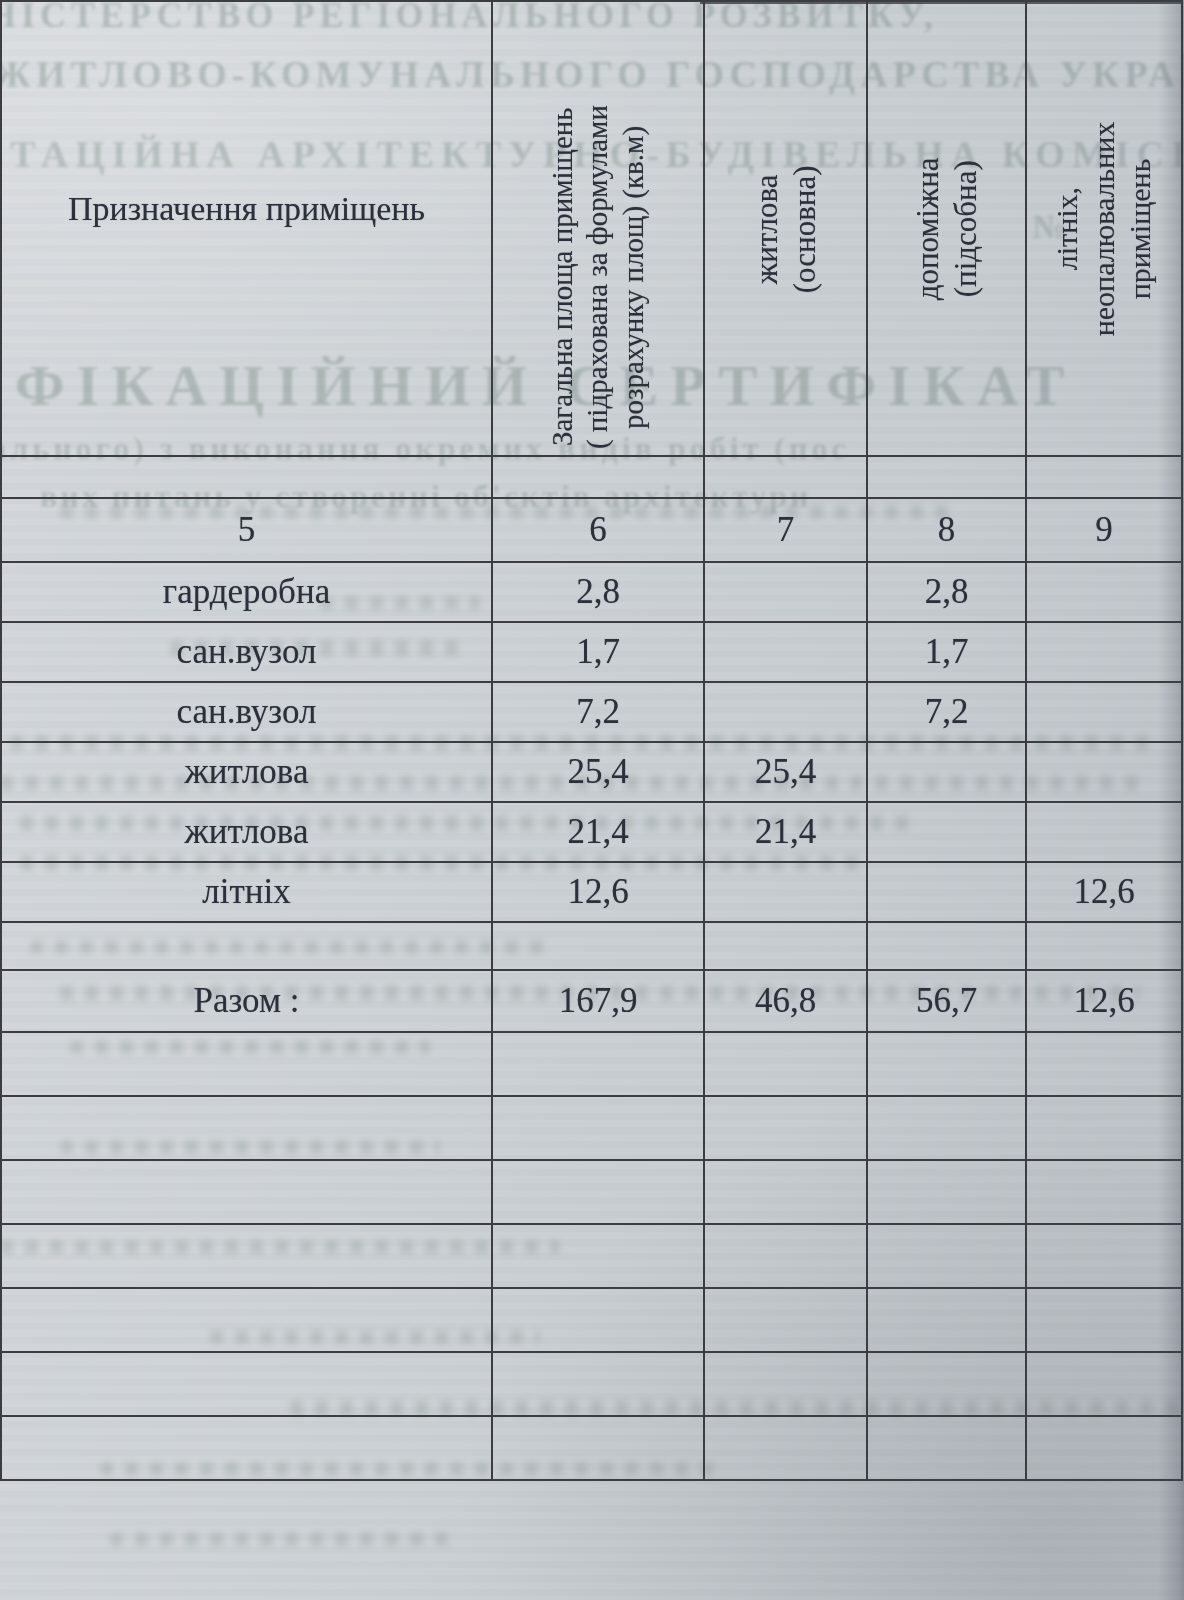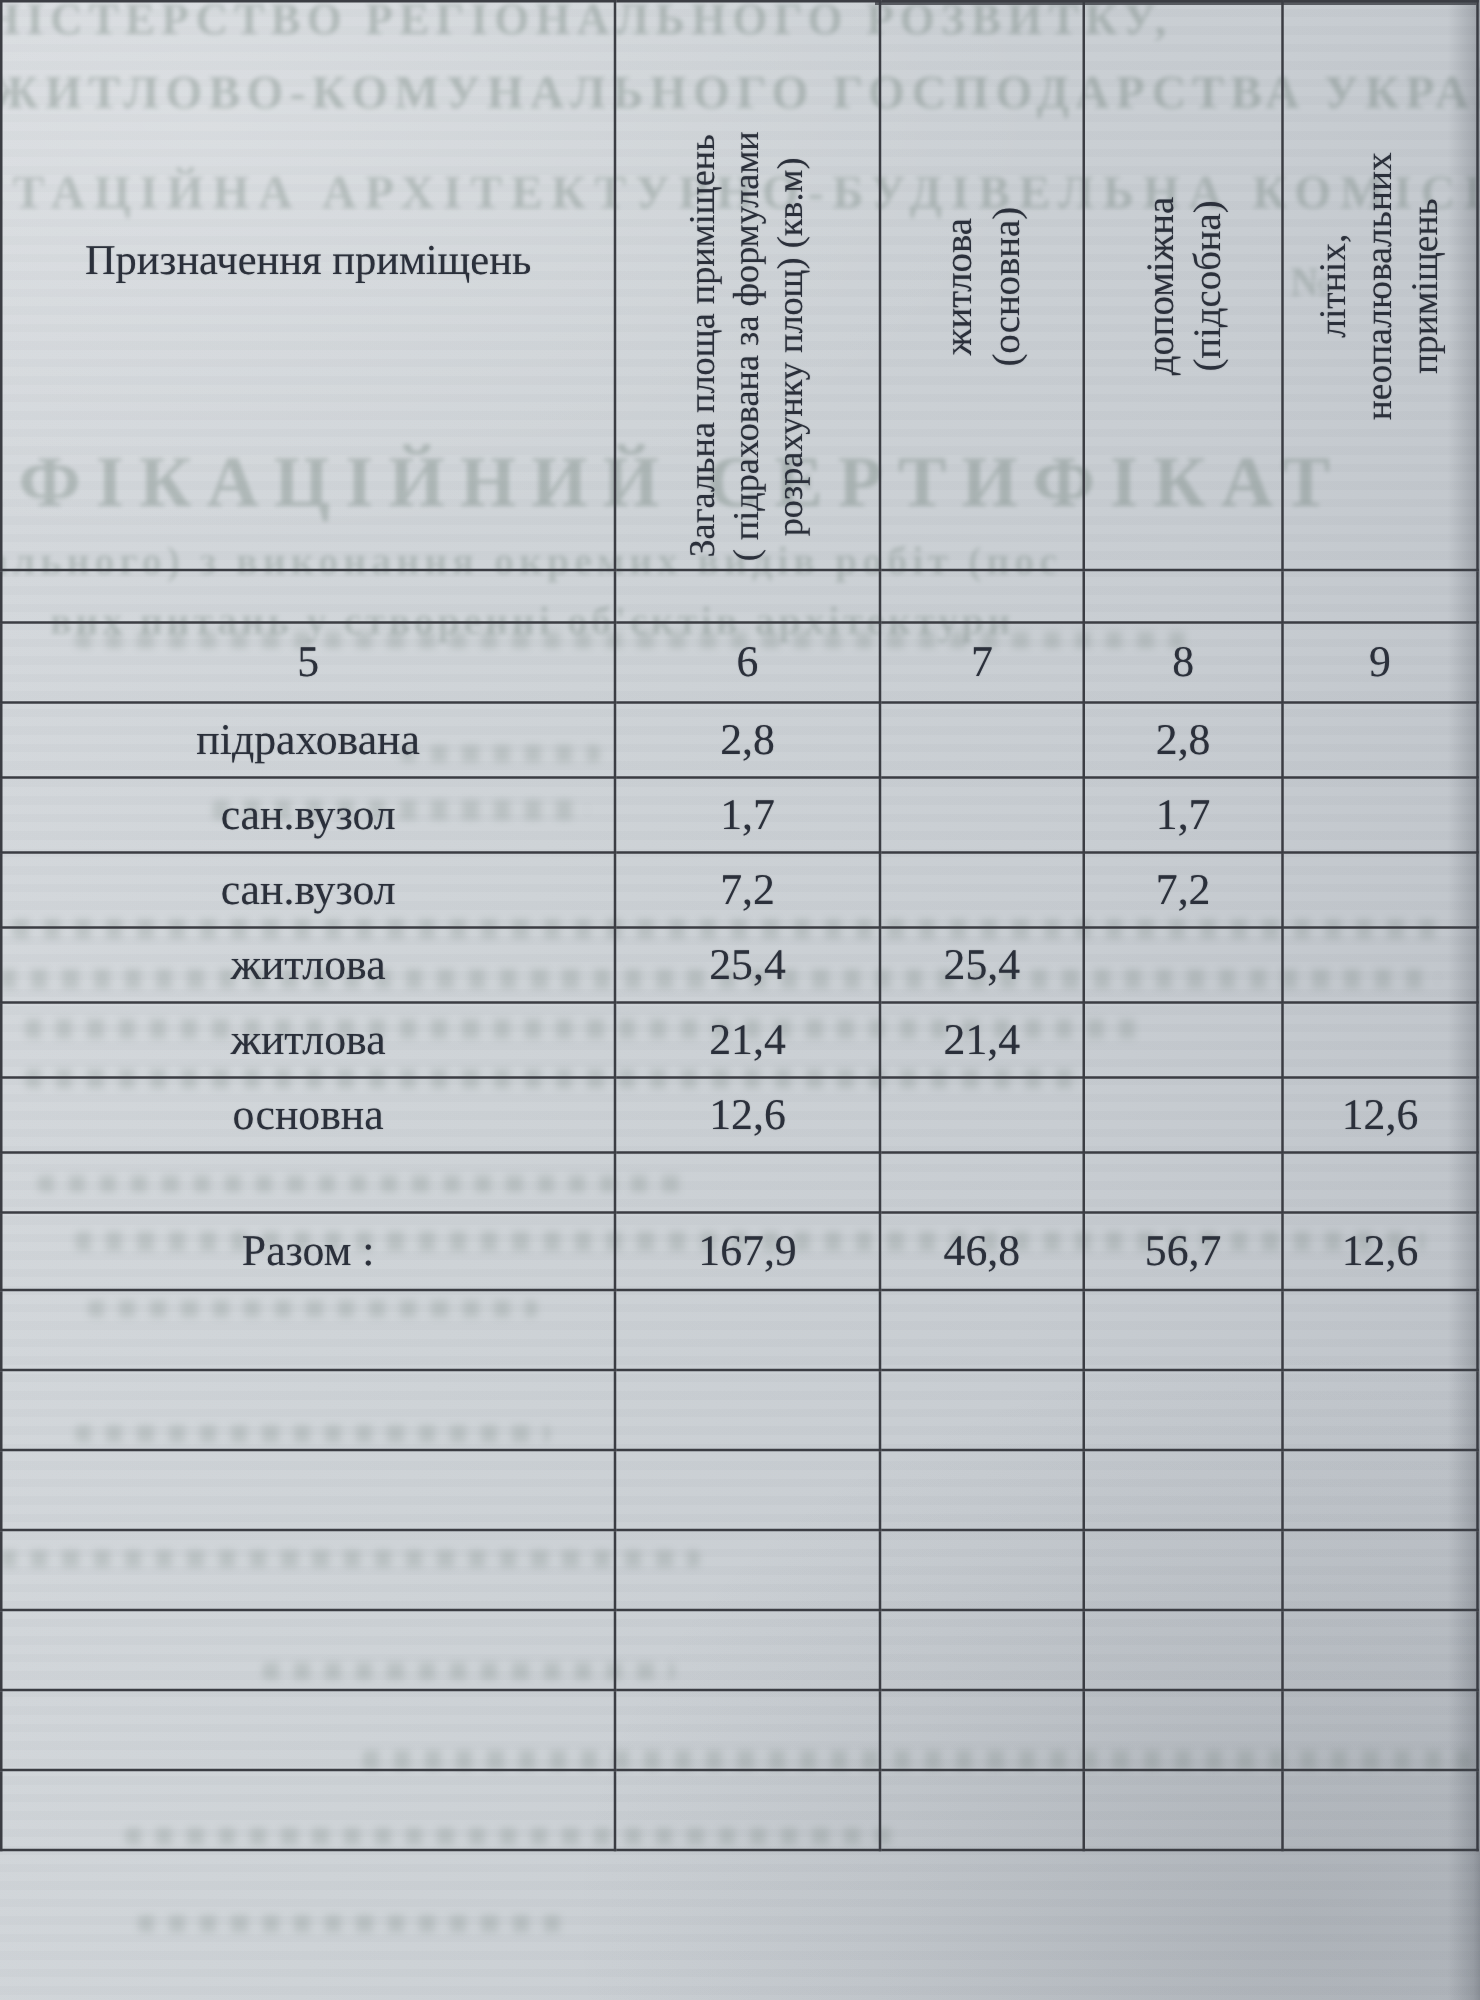--- a/index.html
+++ b/index.html
@@ -138,21 +138,21 @@
       </tr>
       <tr class="r-numbers">
         <td>5</td>
         <td>6</td>
         <td>7</td>
         <td>8</td>
         <td>9</td>
       </tr>
 
         <tr class="r-data">
-          <td>підрахована</td>
+          <td>гардеробна</td>
           <td>2,8</td>
           <td></td>
           <td>2,8</td>
           <td></td>
         </tr>
         <tr class="r-data">
           <td>сан.вузол</td>
           <td>1,7</td>
           <td></td>
           <td>1,7</td>
@@ -173,21 +173,21 @@
           <td></td>
         </tr>
         <tr class="r-data">
           <td>житлова</td>
           <td>21,4</td>
           <td>21,4</td>
           <td></td>
           <td></td>
         </tr>
         <tr class="r-data">
-          <td>основна</td>
+          <td>літніх</td>
           <td>12,6</td>
           <td></td>
           <td></td>
           <td>12,6</td>
         </tr>
         <tr class="r-blank">
           <td></td>
           <td></td>
           <td></td>
           <td></td>

